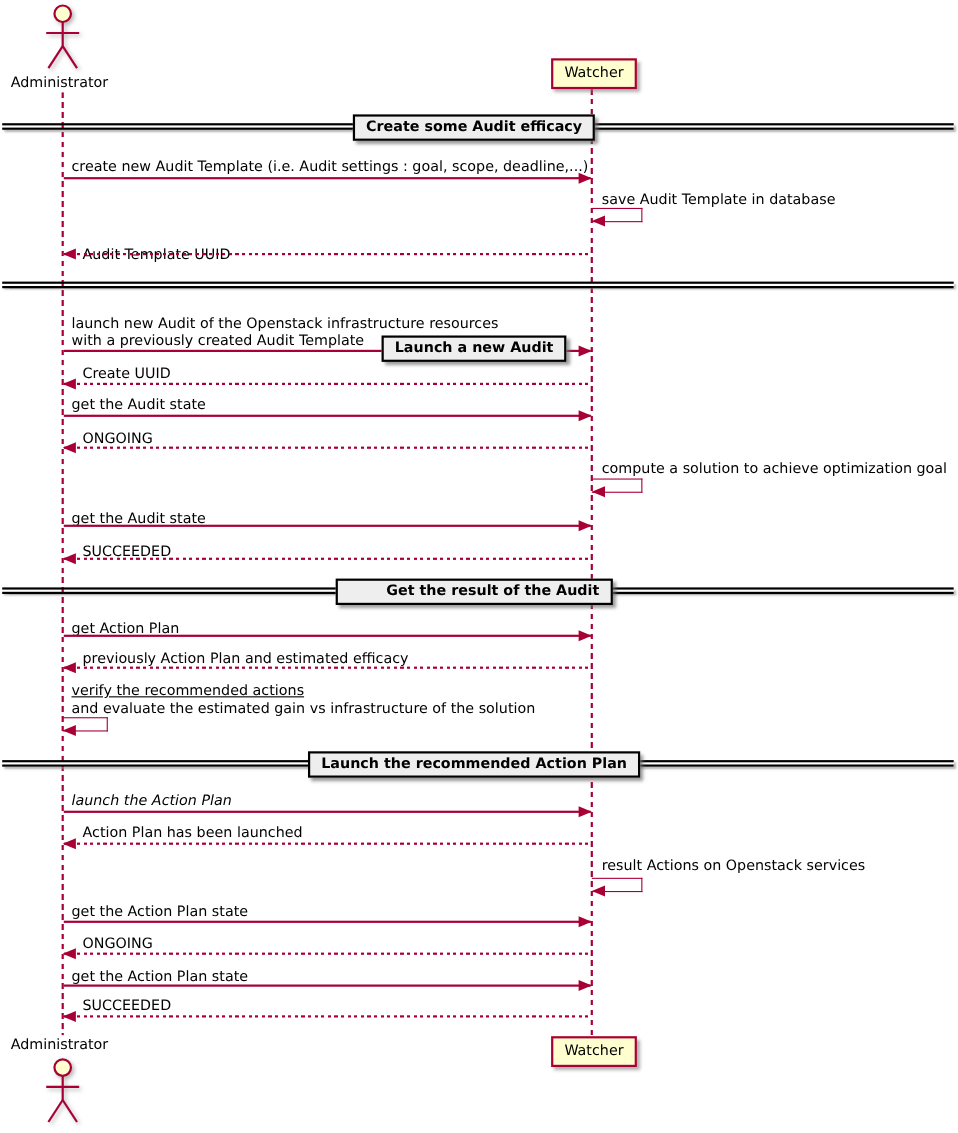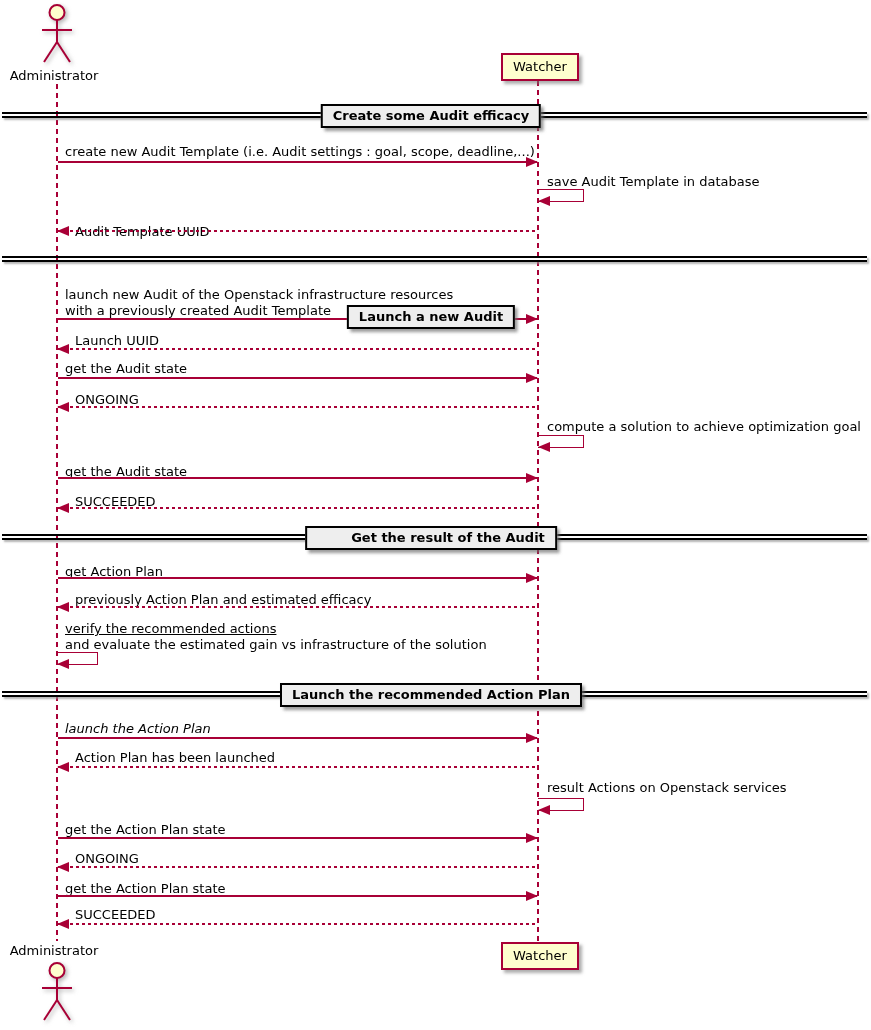--- a/index.html
+++ b/index.html
@@ -79,21 +79,21 @@
       <div class="arrow-left" style="left: 538px; top: 196px;"></div>
       <div class="msg-text" style="left: 75px; top: 224px;">Audit Template UUID</div>
       <div class="msg-line dashed" style="left: 58px; top: 230px; width: 479px;"></div>
       <div class="arrow-left" style="left: 57px; top: 226px;"></div>
       <div class="divider-stripe" style="top: 256px;"></div>
       <div class="divider-label" style="top: 257px; margin-top: 48px;">Launch a new Audit</div>
       <div class="msg-text" style="left: 65px; top: 287px;">launch new Audit of the Openstack infrastructure resources</div>
       <div class="msg-text" style="left: 65px; top: 303px;">with a previously created Audit Template</div>
       <div class="msg-line" style="left: 58px; top: 318px; width: 479px;"></div>
       <div class="arrow-right" style="left: 526px; top: 314px;"></div>
-      <div class="msg-text" style="left: 75px; top: 333px;">Launch UUID</div>
+      <div class="msg-text" style="left: 75px; top: 333px;">Create UUID</div>
       <div class="msg-line dashed" style="left: 58px; top: 348px; width: 479px;"></div>
       <div class="arrow-left" style="left: 57px; top: 344px;"></div>
       <div class="msg-text" style="left: 65px; top: 361px;">get the Audit state</div>
       <div class="msg-line" style="left: 58px; top: 377px; width: 479px;"></div>
       <div class="arrow-right" style="left: 526px; top: 373px;"></div>
       <div class="msg-text" style="left: 75px; top: 392px;">ONGOING</div>
       <div class="msg-line dashed" style="left: 58px; top: 406px; width: 479px;"></div>
       <div class="arrow-left" style="left: 57px; top: 402px;"></div>
       <div class="msg-text" style="left: 547px; top: 419px;">compute a solution to achieve optimization goal</div>
       <div class="self-loop" style="left: 538px; top: 435px; width: 45px;"></div>

